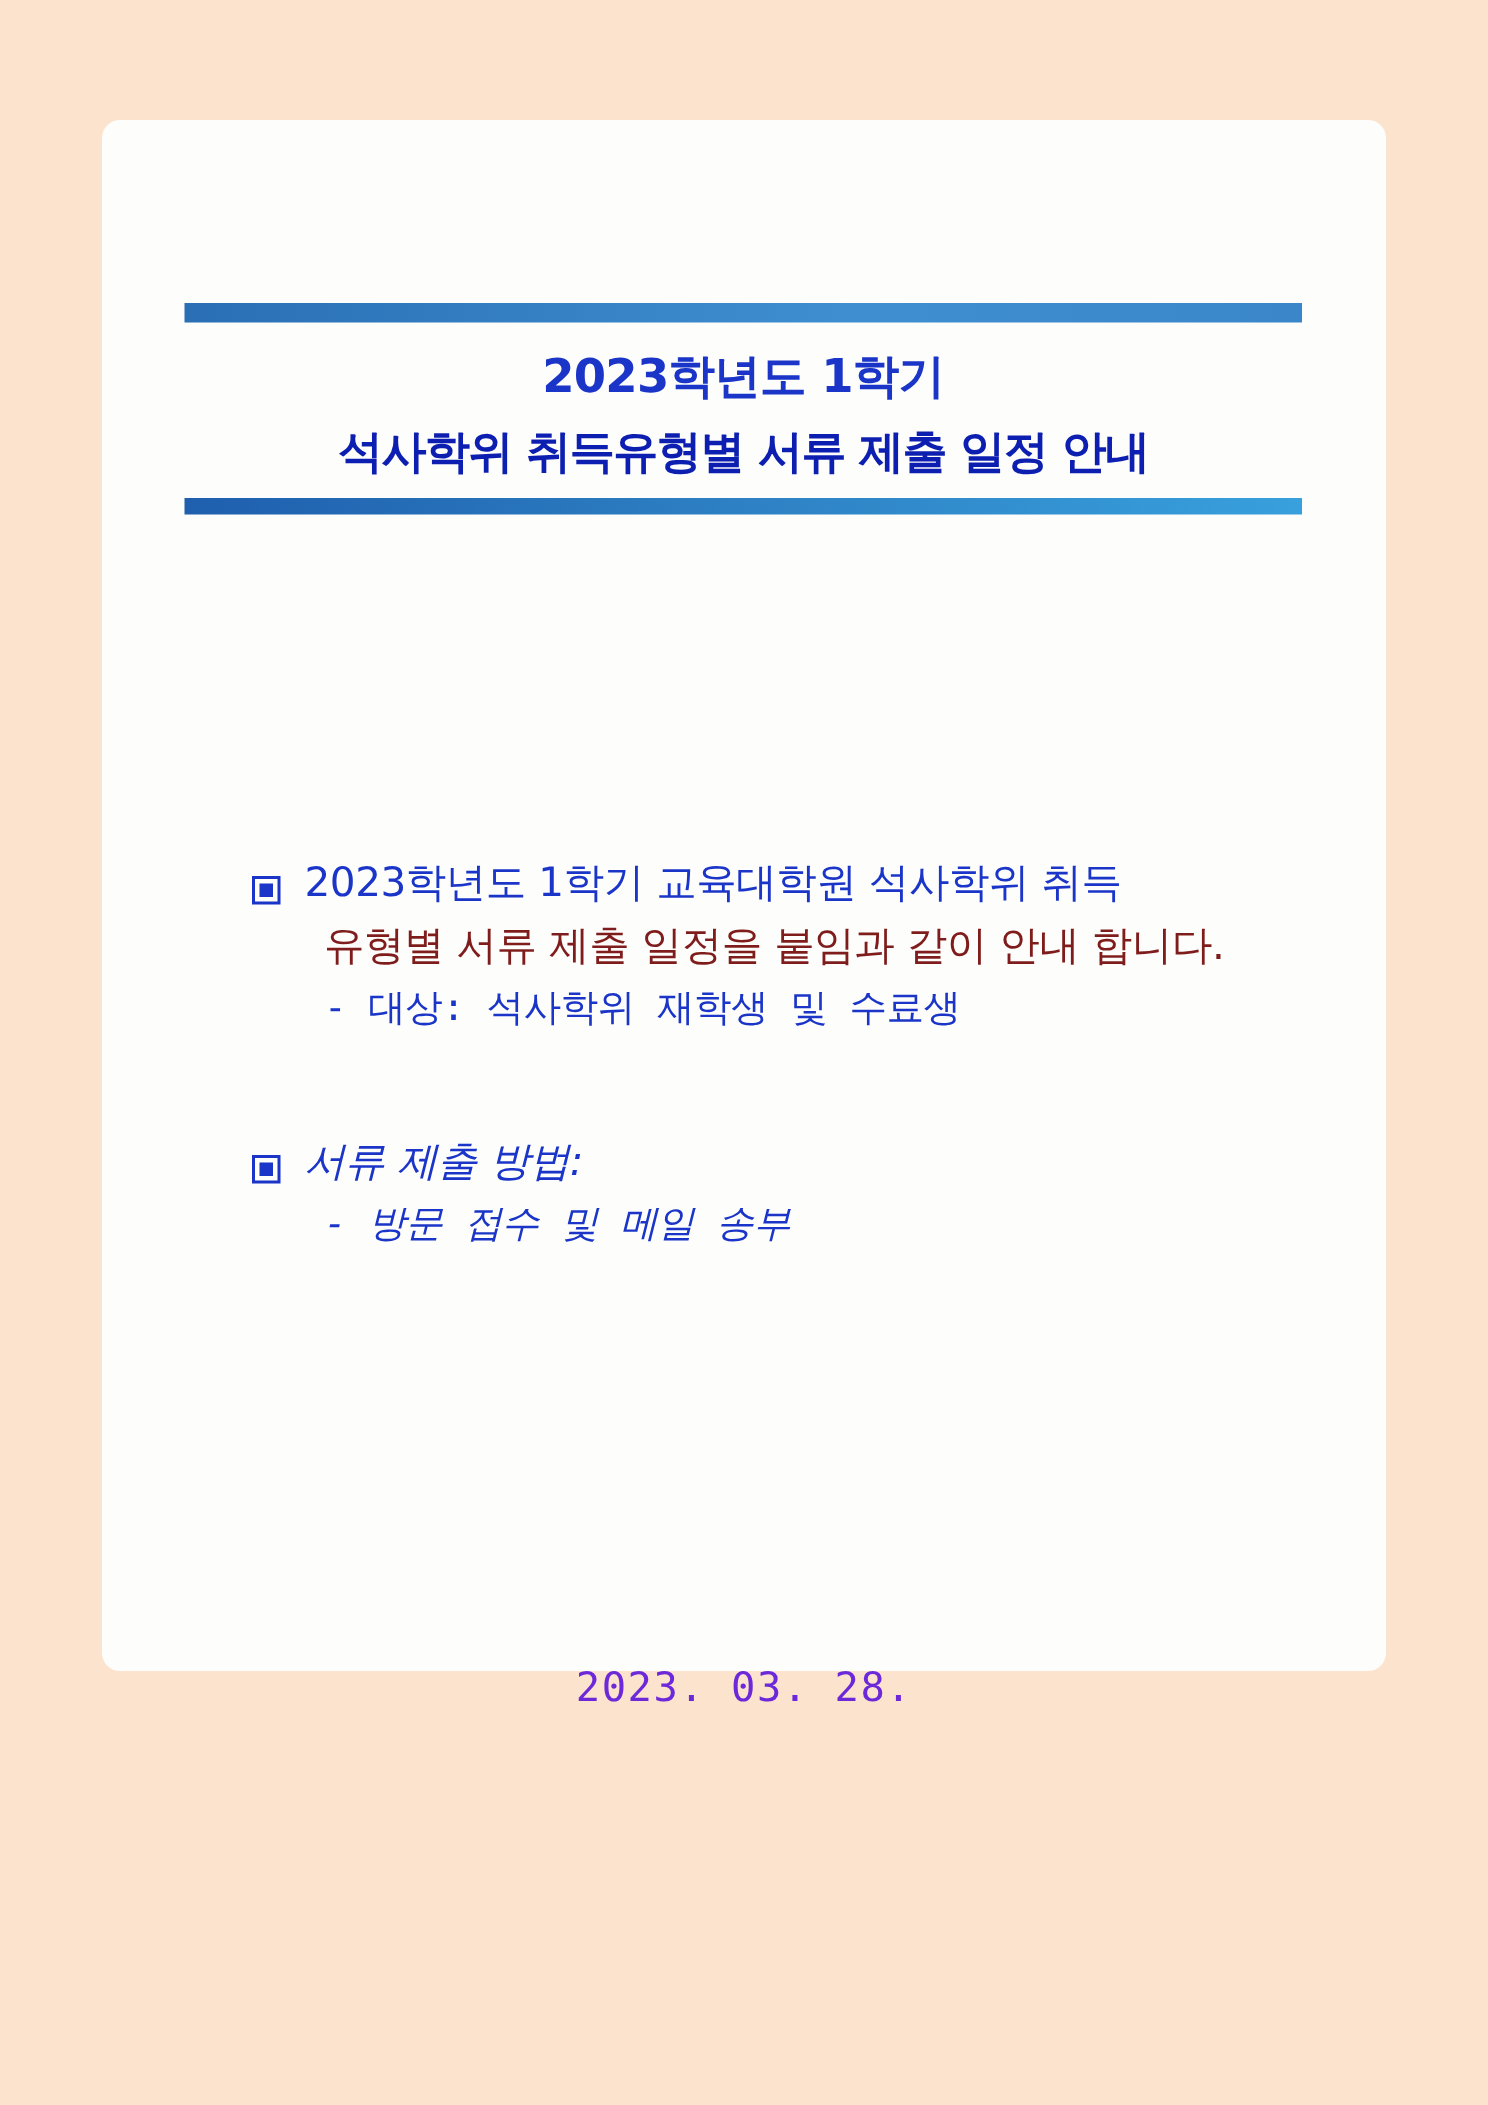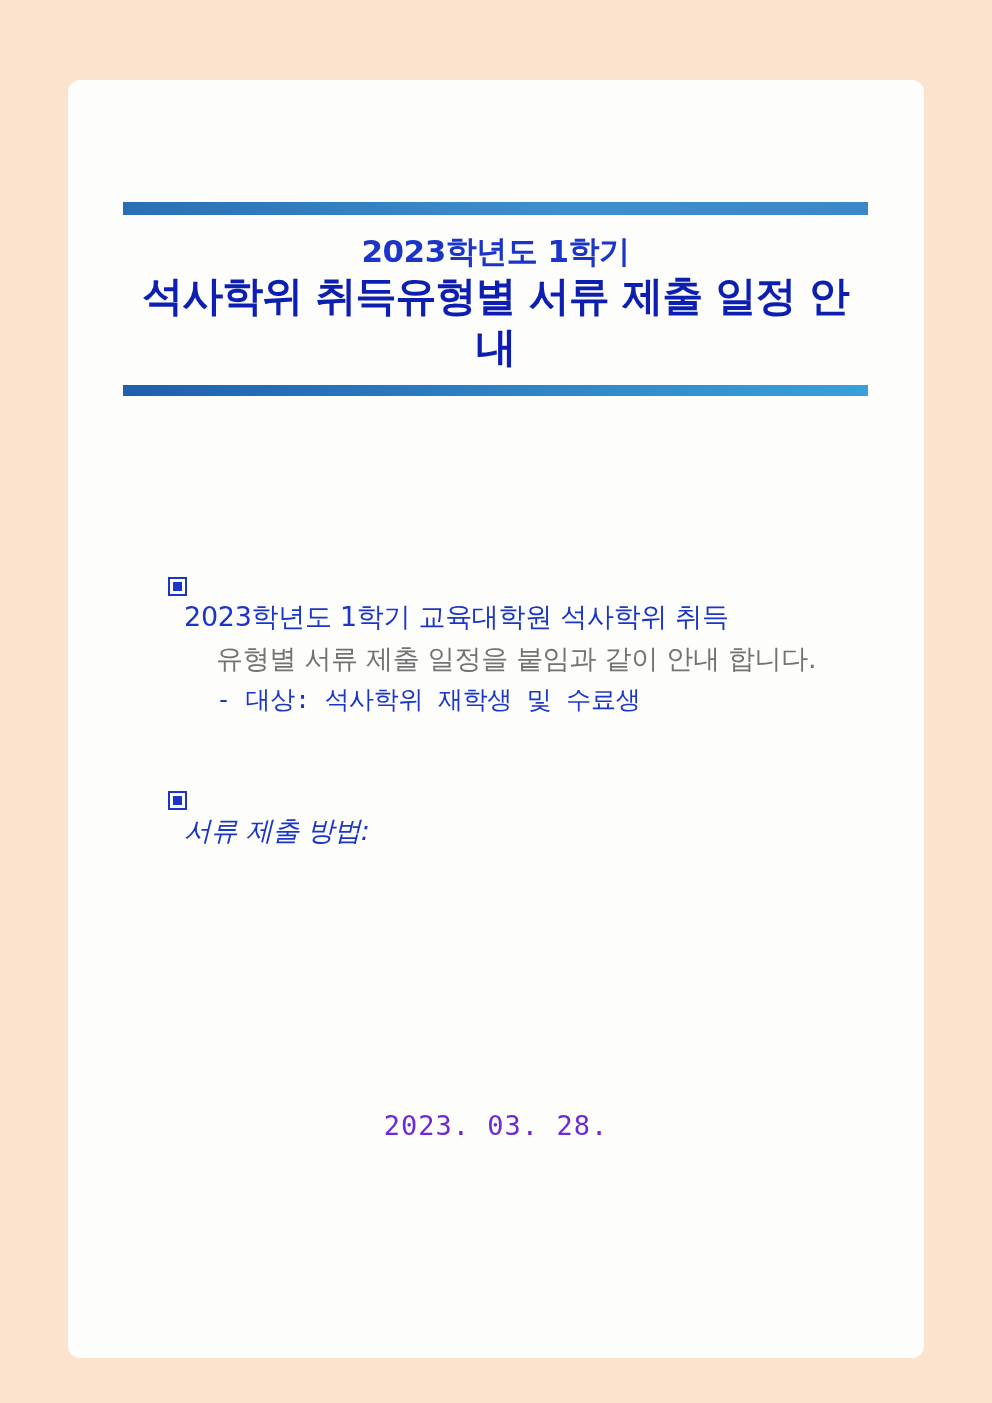--- a/index.html
+++ b/index.html
@@ -11,21 +11,21 @@
     height: 1403px;
     background: #fbe3cd;
     font-family: "DejaVu Sans", sans-serif;
     overflow: hidden;
   }
   .page {
     position: absolute;
     left: 68px;
     top: 80px;
     width: 856px;
-    height: 1278px;
+    height: 1034px;
     background: #fdfdfb;
     border-radius: 12px;
   }
   .header-block {
     position: absolute;
     left: 55px;
     top: 122px;
     width: 745px;
   }
   .rule-top {
@@ -42,38 +42,37 @@
     padding: 17px 0 12px 0;
   }
   .title-line1 {
     font-size: 31px;
     font-weight: bold;
     color: #1a35c8;
     letter-spacing: -0.5px;
     line-height: 1.25;
   }
   .title-line2 {
-    font-size: 41px;
+    font-size: 30px;
     font-weight: bold;
     color: #0d1fb0;
     letter-spacing: -1px;
     line-height: 1.25;
-    margin-top: 0;
+    margin-top: 12px;
   }
   .body-block {
     position: absolute;
     left: 100px;
     top: 488px;
     width: 760px;
     color: #1a35c8;
   }
   .bullet-row {
     display: flex;
-    align-items: flex-start;
-    flex-direction: column;
+    align-items: center;
   }
   .sq-bullet {
     width: 19px;
     height: 19px;
     border: 2px solid #1a35c8;
     box-sizing: border-box;
     position: relative;
     flex: 0 0 auto;
     margin-top: 9px;
   }
@@ -90,21 +89,21 @@
     margin-left: 16px;
     font-size: 27px;
     line-height: 1.55;
     letter-spacing: -0.3px;
   }
   .cont-line {
     margin-left: 48px;
     font-size: 27px;
     line-height: 1.55;
     letter-spacing: -0.3px;
-    color: #737373;
+    color: #7f1d1d;
   }
   .dash-line {
     margin-left: 48px;
     font-size: 25px;
     line-height: 1.6;
     letter-spacing: -0.3px;
     color: #1a35c8;
     font-family: "DejaVu Sans Mono", monospace;
   }
   .section2 {
@@ -161,19 +160,20 @@
       <span class="bullet-text">2023학년도 1학기 교육대학원 석사학위 취득</span>
     </div>
     <div class="cont-line">유형별 서류 제출 일정을 붙임과 같이 안내 합니다.</div>
     <div class="dash-line">- 대상: 석사학위 재학생 및 수료생</div>
 
     <div class="section2">
       <div class="bullet-row">
         <span class="sq-bullet"></span>
         <span class="bullet-text">서류 제출 방법:</span>
       </div>
+      <div class="dash-line">- 방문 접수 및 메일 송부</div>
     </div>
 
   </div>
 
   <div class="date-line">2023. 03. 28.</div>
 
 </div>
 
 </body></html>

